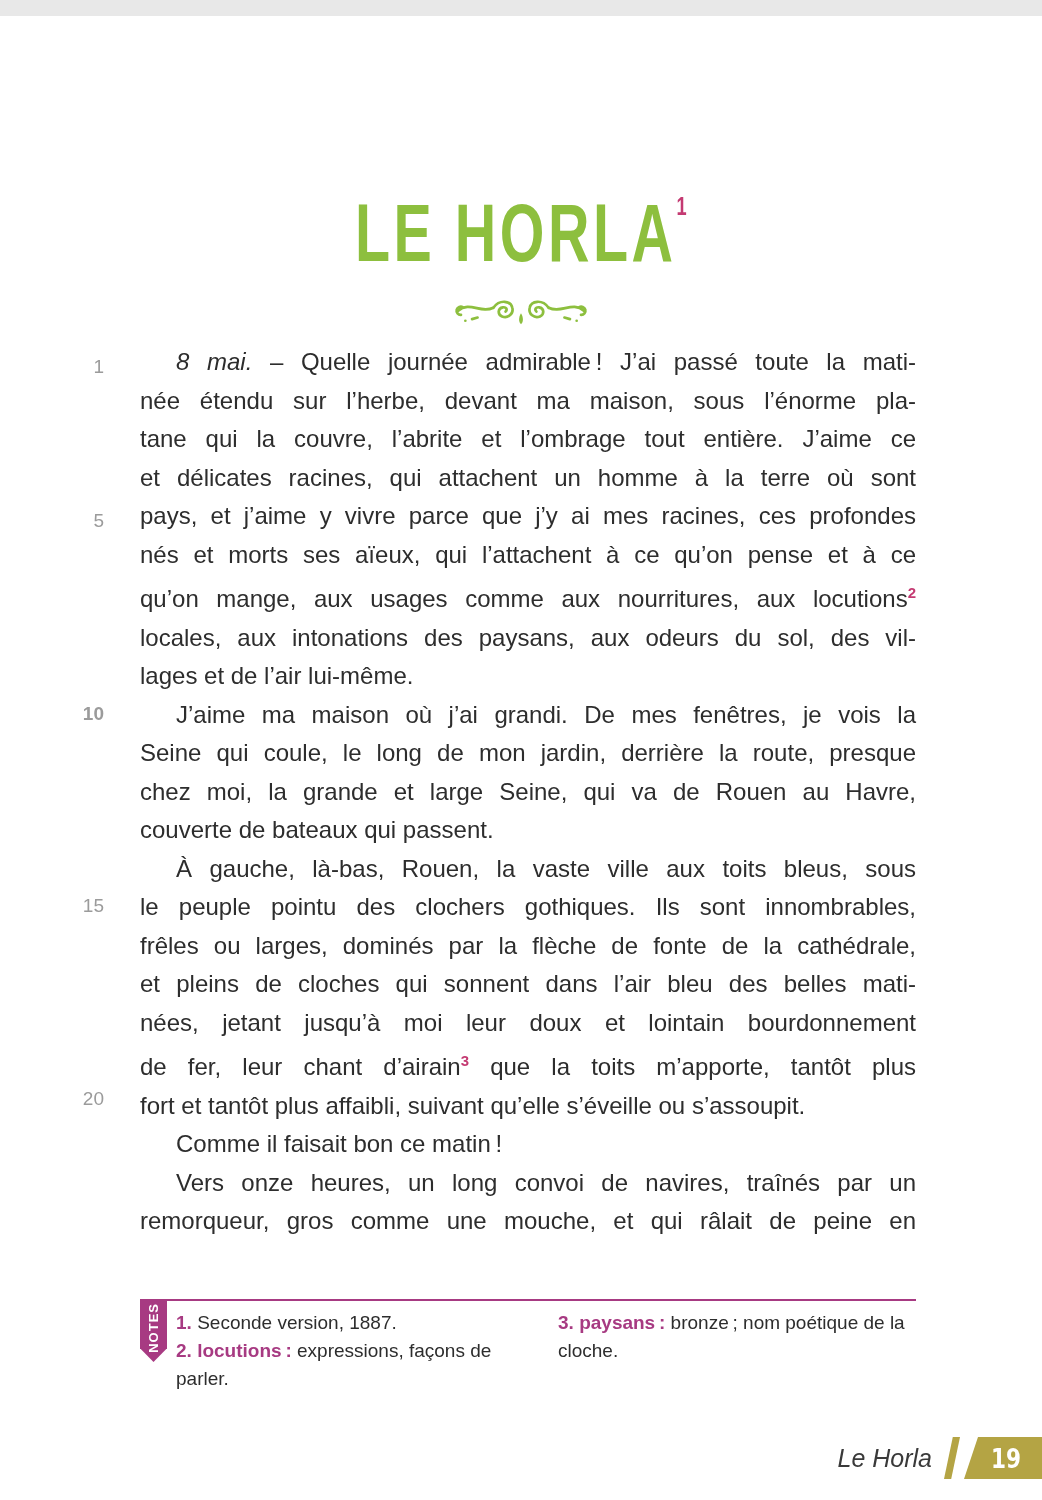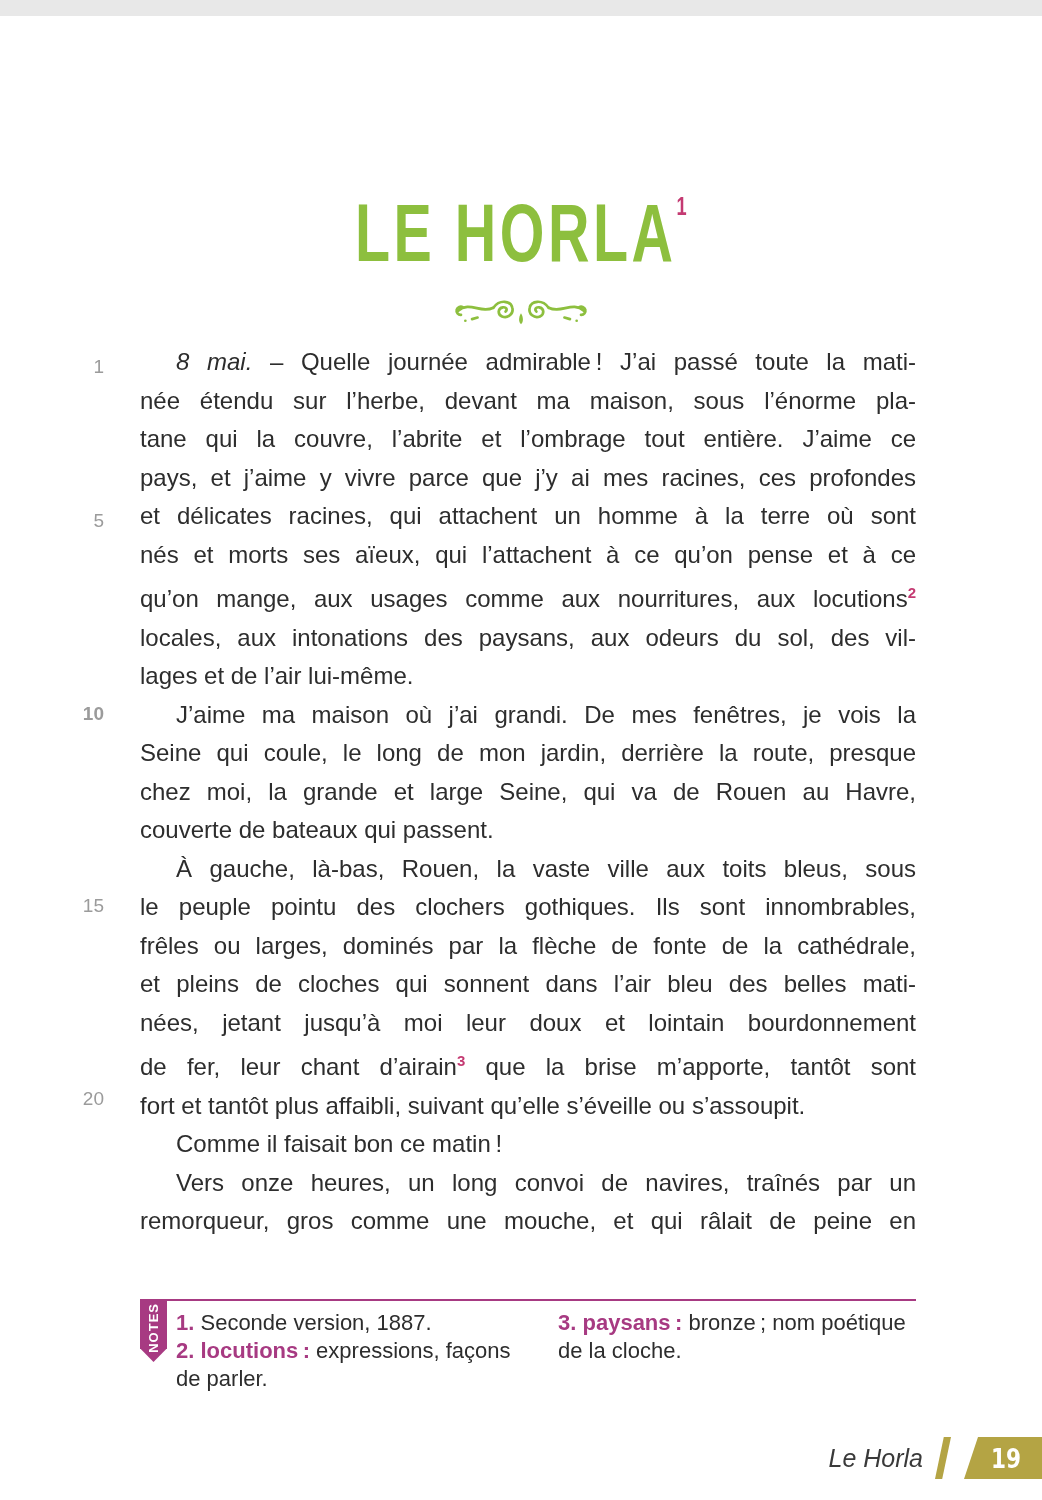--- a/index.html
+++ b/index.html
@@ -66,36 +66,36 @@
     display: flex; align-items: flex-start; justify-content: center;
   }
   .notes-tab span {
     writing-mode: vertical-rl; transform: rotate(180deg);
     color: #fff; font-size: 13px; font-weight: 700; letter-spacing: 1px;
     margin-top: 3px;
   }
   .notes-cols {
     position: absolute; left: 176px; top: 1293px; width: 740px;
     display: flex; gap: 32px;
-    font-size: 22px; line-height: 28px; color: #2d2d2d;
+    font-size: 19px; line-height: 28px; color: #2d2d2d;
   }
   .notes-col { width: 350px; }
   .notes-col + .notes-col { flex: 1; }
   .nmag { color: var(--magenta); font-weight: 700; }
 
   
   .footer {
     position: absolute; right: 0; top: 1421px; height: 42px;
     display: flex; align-items: center;
   }
   .running-title {
     font-style: italic; font-size: 25px; color: #3a3a3a;
     margin-right: 12px;
   }
-  .page-tab { display: flex; align-items: flex-start; height: 42px; gap: 9px; }
+  .page-tab { display: flex; align-items: flex-start; height: 42px; }
   .tab-sliver {
     width: 16px; height: 42px; background: var(--gold);
     clip-path: polygon(55% 0, 100% 0, 45% 100%, 0 100%);
     margin-right: 4px;
   }
   .tab-main {
     width: 78px; height: 42px; background: var(--gold);
     clip-path: polygon(14px 0, 100% 0, 100% 100%, 0 100%);
     display: flex; align-items: center; justify-content: center;
   }
@@ -130,36 +130,36 @@
       <div class="gutter-num" style="top: 2px;">1</div>
       <div class="gutter-num" style="top: 156px;">5</div>
       <div class="gutter-num" style="top: 348.5px; font-weight: bold;">10</div>
       <div class="gutter-num" style="top: 541px;">15</div>
       <div class="gutter-num" style="top: 733.5px;">20</div>
     </div>
   <div class="text-block">
       <div class="line j indent"><span class="it">8 mai.</span><span> – Quelle journée admirable ! J’ai passé toute la mati-</span></div>
       <div class="line j"><span>née étendu sur l’herbe, devant ma maison, sous l’énorme pla-</span></div>
       <div class="line j"><span>tane qui la couvre, l’abrite et l’ombrage tout entière. J’aime ce</span></div>
+      <div class="line j"><span>et délicates racines, qui attachent un homme à la terre où sont</span></div>
       <div class="line j"><span>pays, et j’aime y vivre parce que j’y ai mes racines, ces profondes</span></div>
-      <div class="line j"><span>et délicates racines, qui attachent un homme à la terre où sont</span></div>
       <div class="line j"><span>nés et morts ses aïeux, qui l’attachent à ce qu’on pense et à ce</span></div>
       <div class="line j"><span>qu’on mange, aux usages comme aux nourritures, aux locutions</span><span class="supref">2</span></div>
       <div class="line j"><span>locales, aux intonations des paysans, aux odeurs du sol, des vil-</span></div>
       <div class="line"><span>lages et de l’air lui-même.</span></div>
       <div class="line j indent"><span>J’aime ma maison où j’ai grandi. De mes fenêtres, je vois la</span></div>
       <div class="line j"><span>Seine qui coule, le long de mon jardin, derrière la route, presque</span></div>
       <div class="line j"><span>chez moi, la grande et large Seine, qui va de Rouen au Havre,</span></div>
       <div class="line"><span>couverte de bateaux qui passent.</span></div>
       <div class="line j indent"><span>À gauche, là-bas, Rouen, la vaste ville aux toits bleus, sous</span></div>
       <div class="line j"><span>le peuple pointu des clochers gothiques. Ils sont innombrables,</span></div>
       <div class="line j"><span>frêles ou larges, dominés par la flèche de fonte de la cathédrale,</span></div>
       <div class="line j"><span>et pleins de cloches qui sonnent dans l’air bleu des belles mati-</span></div>
       <div class="line j"><span>nées, jetant jusqu’à moi leur doux et lointain bourdonnement</span></div>
-      <div class="line j"><span>de fer, leur chant d’airain</span><span class="supref">3</span><span> que la brise m’apporte, tantôt sont</span></div>
+      <div class="line j"><span>de fer, leur chant d’airain</span><span class="supref">3</span><span> que la toits m’apporte, tantôt plus</span></div>
       <div class="line"><span>fort et tantôt plus affaibli, suivant qu’elle s’éveille ou s’assoupit.</span></div>
       <div class="line indent"><span>Comme il faisait bon ce matin !</span></div>
       <div class="line j indent"><span>Vers onze heures, un long convoi de navires, traînés par un</span></div>
       <div class="line j"><span>remorqueur, gros comme une mouche, et qui râlait de peine en</span></div>
     </div>
 
   <section>
     <div class="notes-rule"></div>
     <div class="notes-tab">
       <span>NOTES</span>

